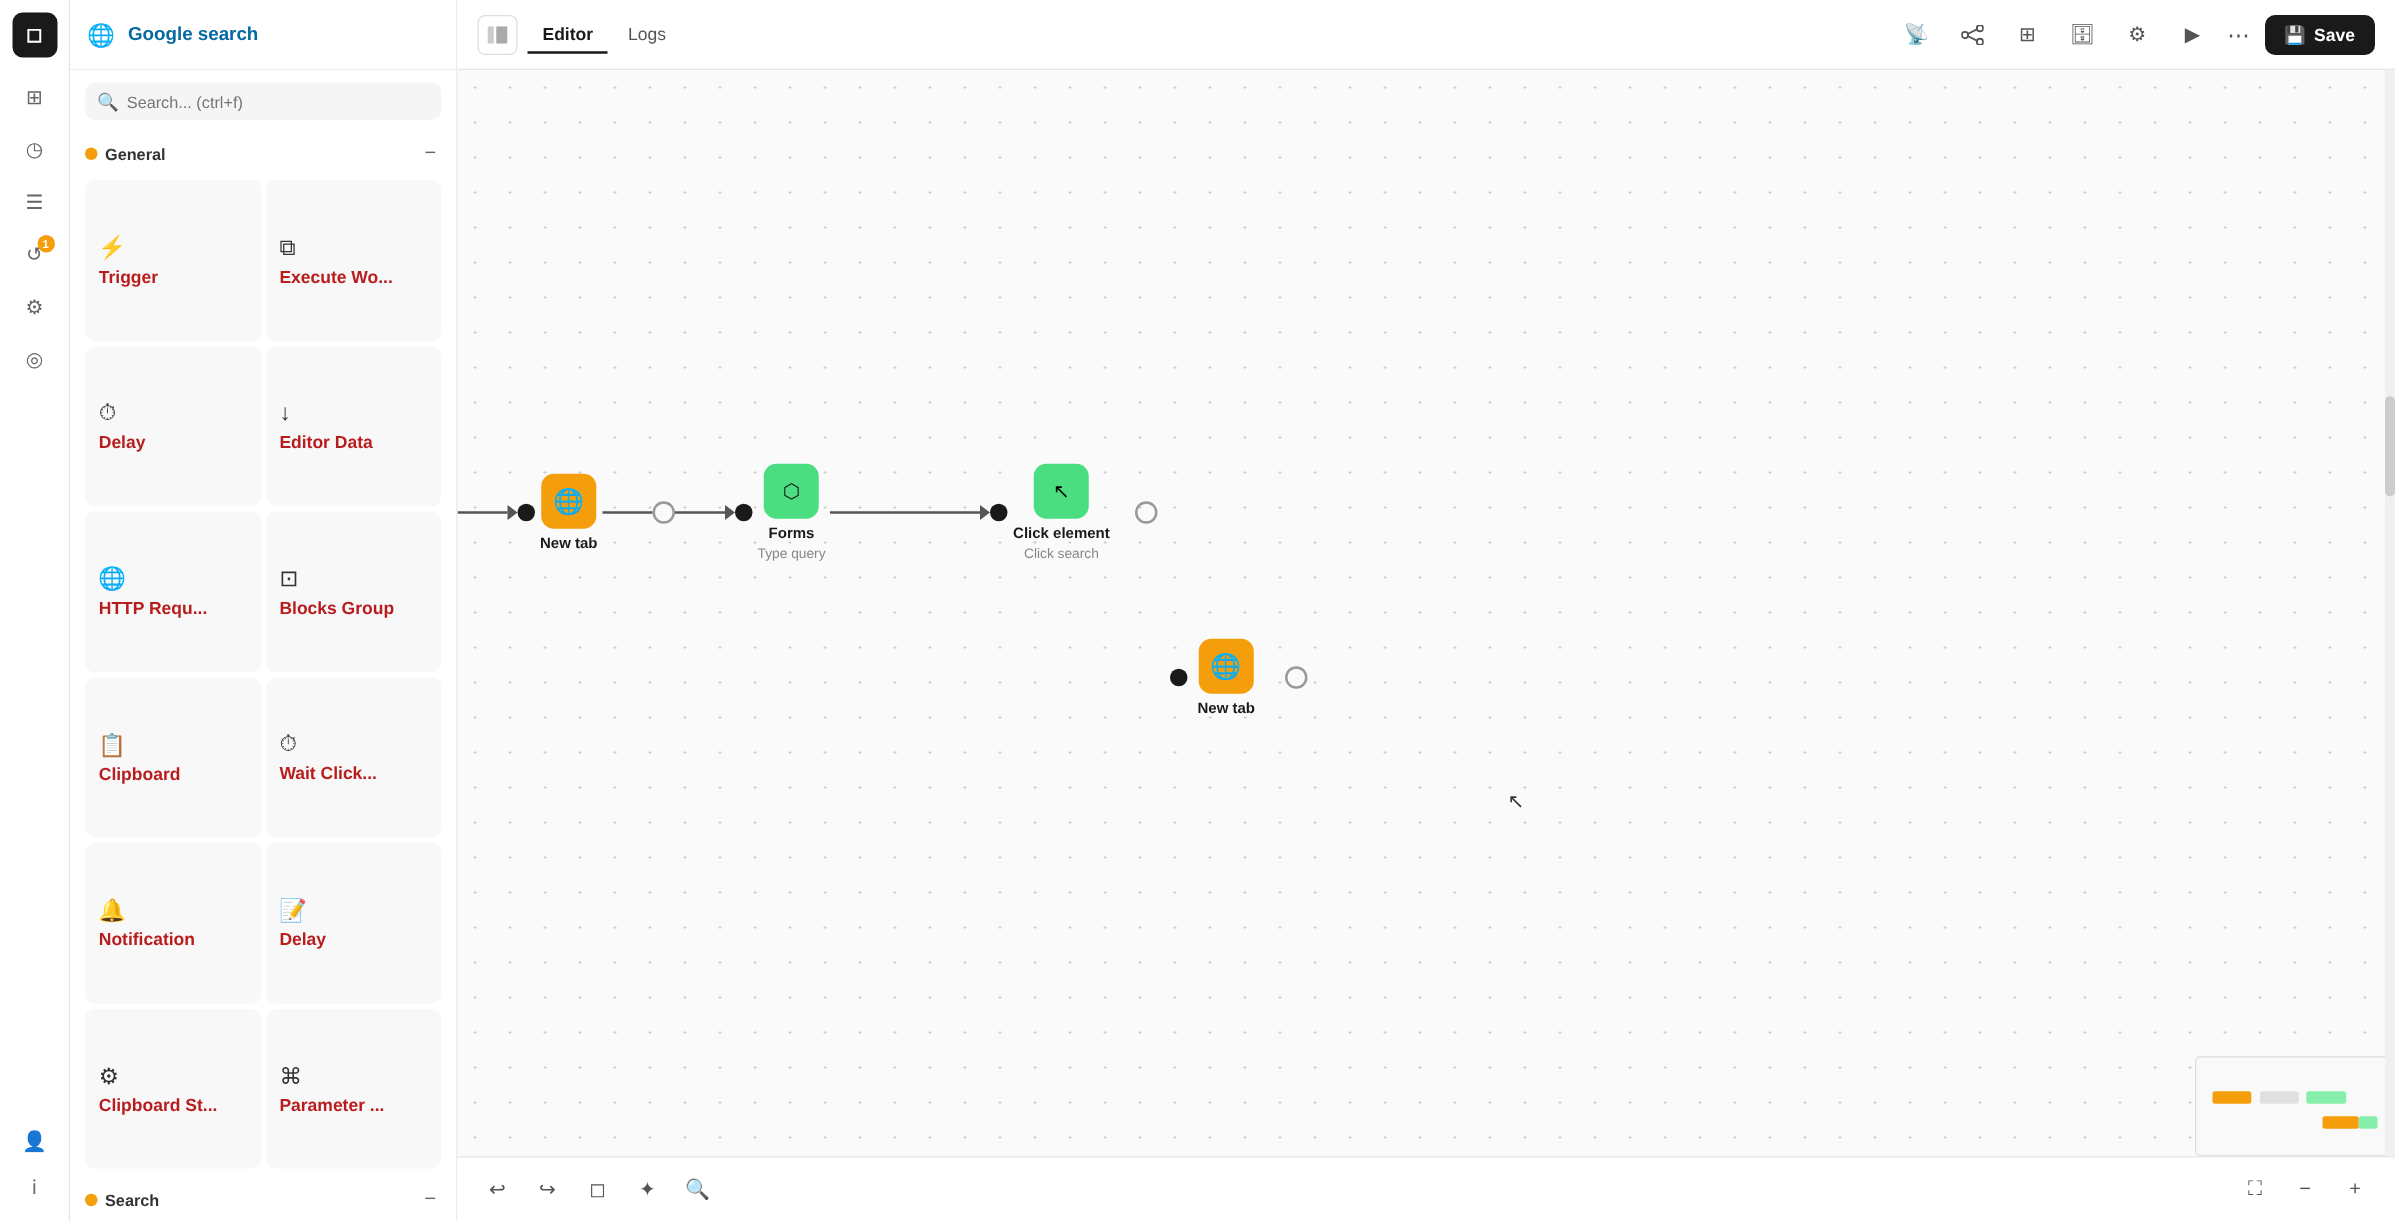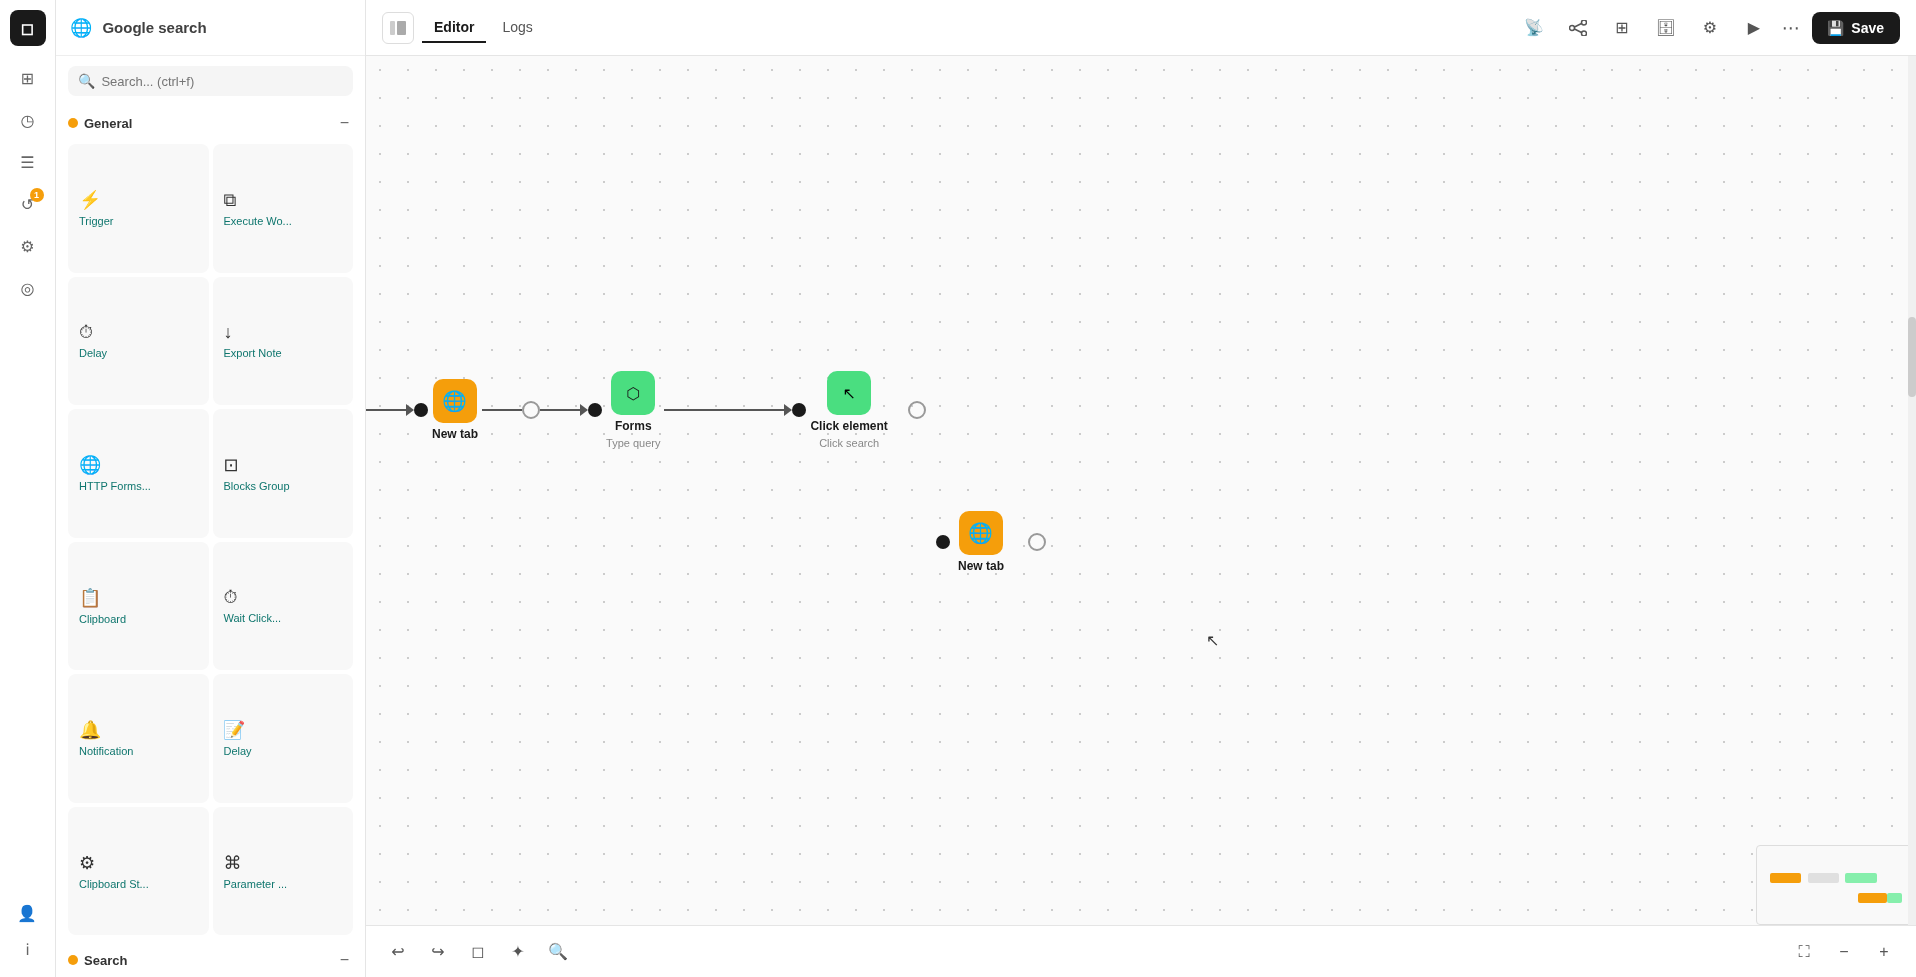--- a/index.html
+++ b/index.html
@@ -88,21 +88,21 @@
       align-items: center;
       padding: 10px 14px;
       border-bottom: 1px solid #eee;
       gap: 10px;
       height: 56px;
     }
 
     .workflow-name {
       font-size: 15px;
       font-weight: 600;
-      color: #404040;
+      color: #0369a1;
     }
 
     .search-bar {
       margin: 10px 12px;
       display: flex;
       align-items: center;
       background: #f5f5f5;
       border-radius: 8px;
       padding: 7px 10px;
       gap: 6px;
@@ -168,23 +168,23 @@
       min-height: 72px;
       justify-content: center;
     }
 
     .block-icon {
       font-size: 18px;
       color: #333;
     }
 
     .block-label {
-      font-size: 11px;
-      color: #0f766e;
-      font-weight: 400;
+      font-size: 14px;
+      color: #b91c1c;
+      font-weight: 700;
     }
 
     
     .main-area {
       flex: 1;
       display: flex;
       flex-direction: column;
       background: #fafafa;
       position: relative;
     }
@@ -485,25 +485,25 @@
       <div class="block-item">
         <span class="block-icon">⧉</span>
         <span class="block-label">Execute Wo...</span>
       </div>
       <div class="block-item">
         <span class="block-icon">⏱</span>
         <span class="block-label">Delay</span>
       </div>
       <div class="block-item">
         <span class="block-icon">↓</span>
-        <span class="block-label">Export Note</span>
+        <span class="block-label">Editor Data</span>
       </div>
       <div class="block-item">
         <span class="block-icon">🌐</span>
-        <span class="block-label">HTTP Forms...</span>
+        <span class="block-label">HTTP Requ...</span>
       </div>
       <div class="block-item">
         <span class="block-icon">⊡</span>
         <span class="block-label">Blocks Group</span>
       </div>
       <div class="block-item">
         <span class="block-icon">📋</span>
         <span class="block-label">Clipboard</span>
       </div>
       <div class="block-item">

